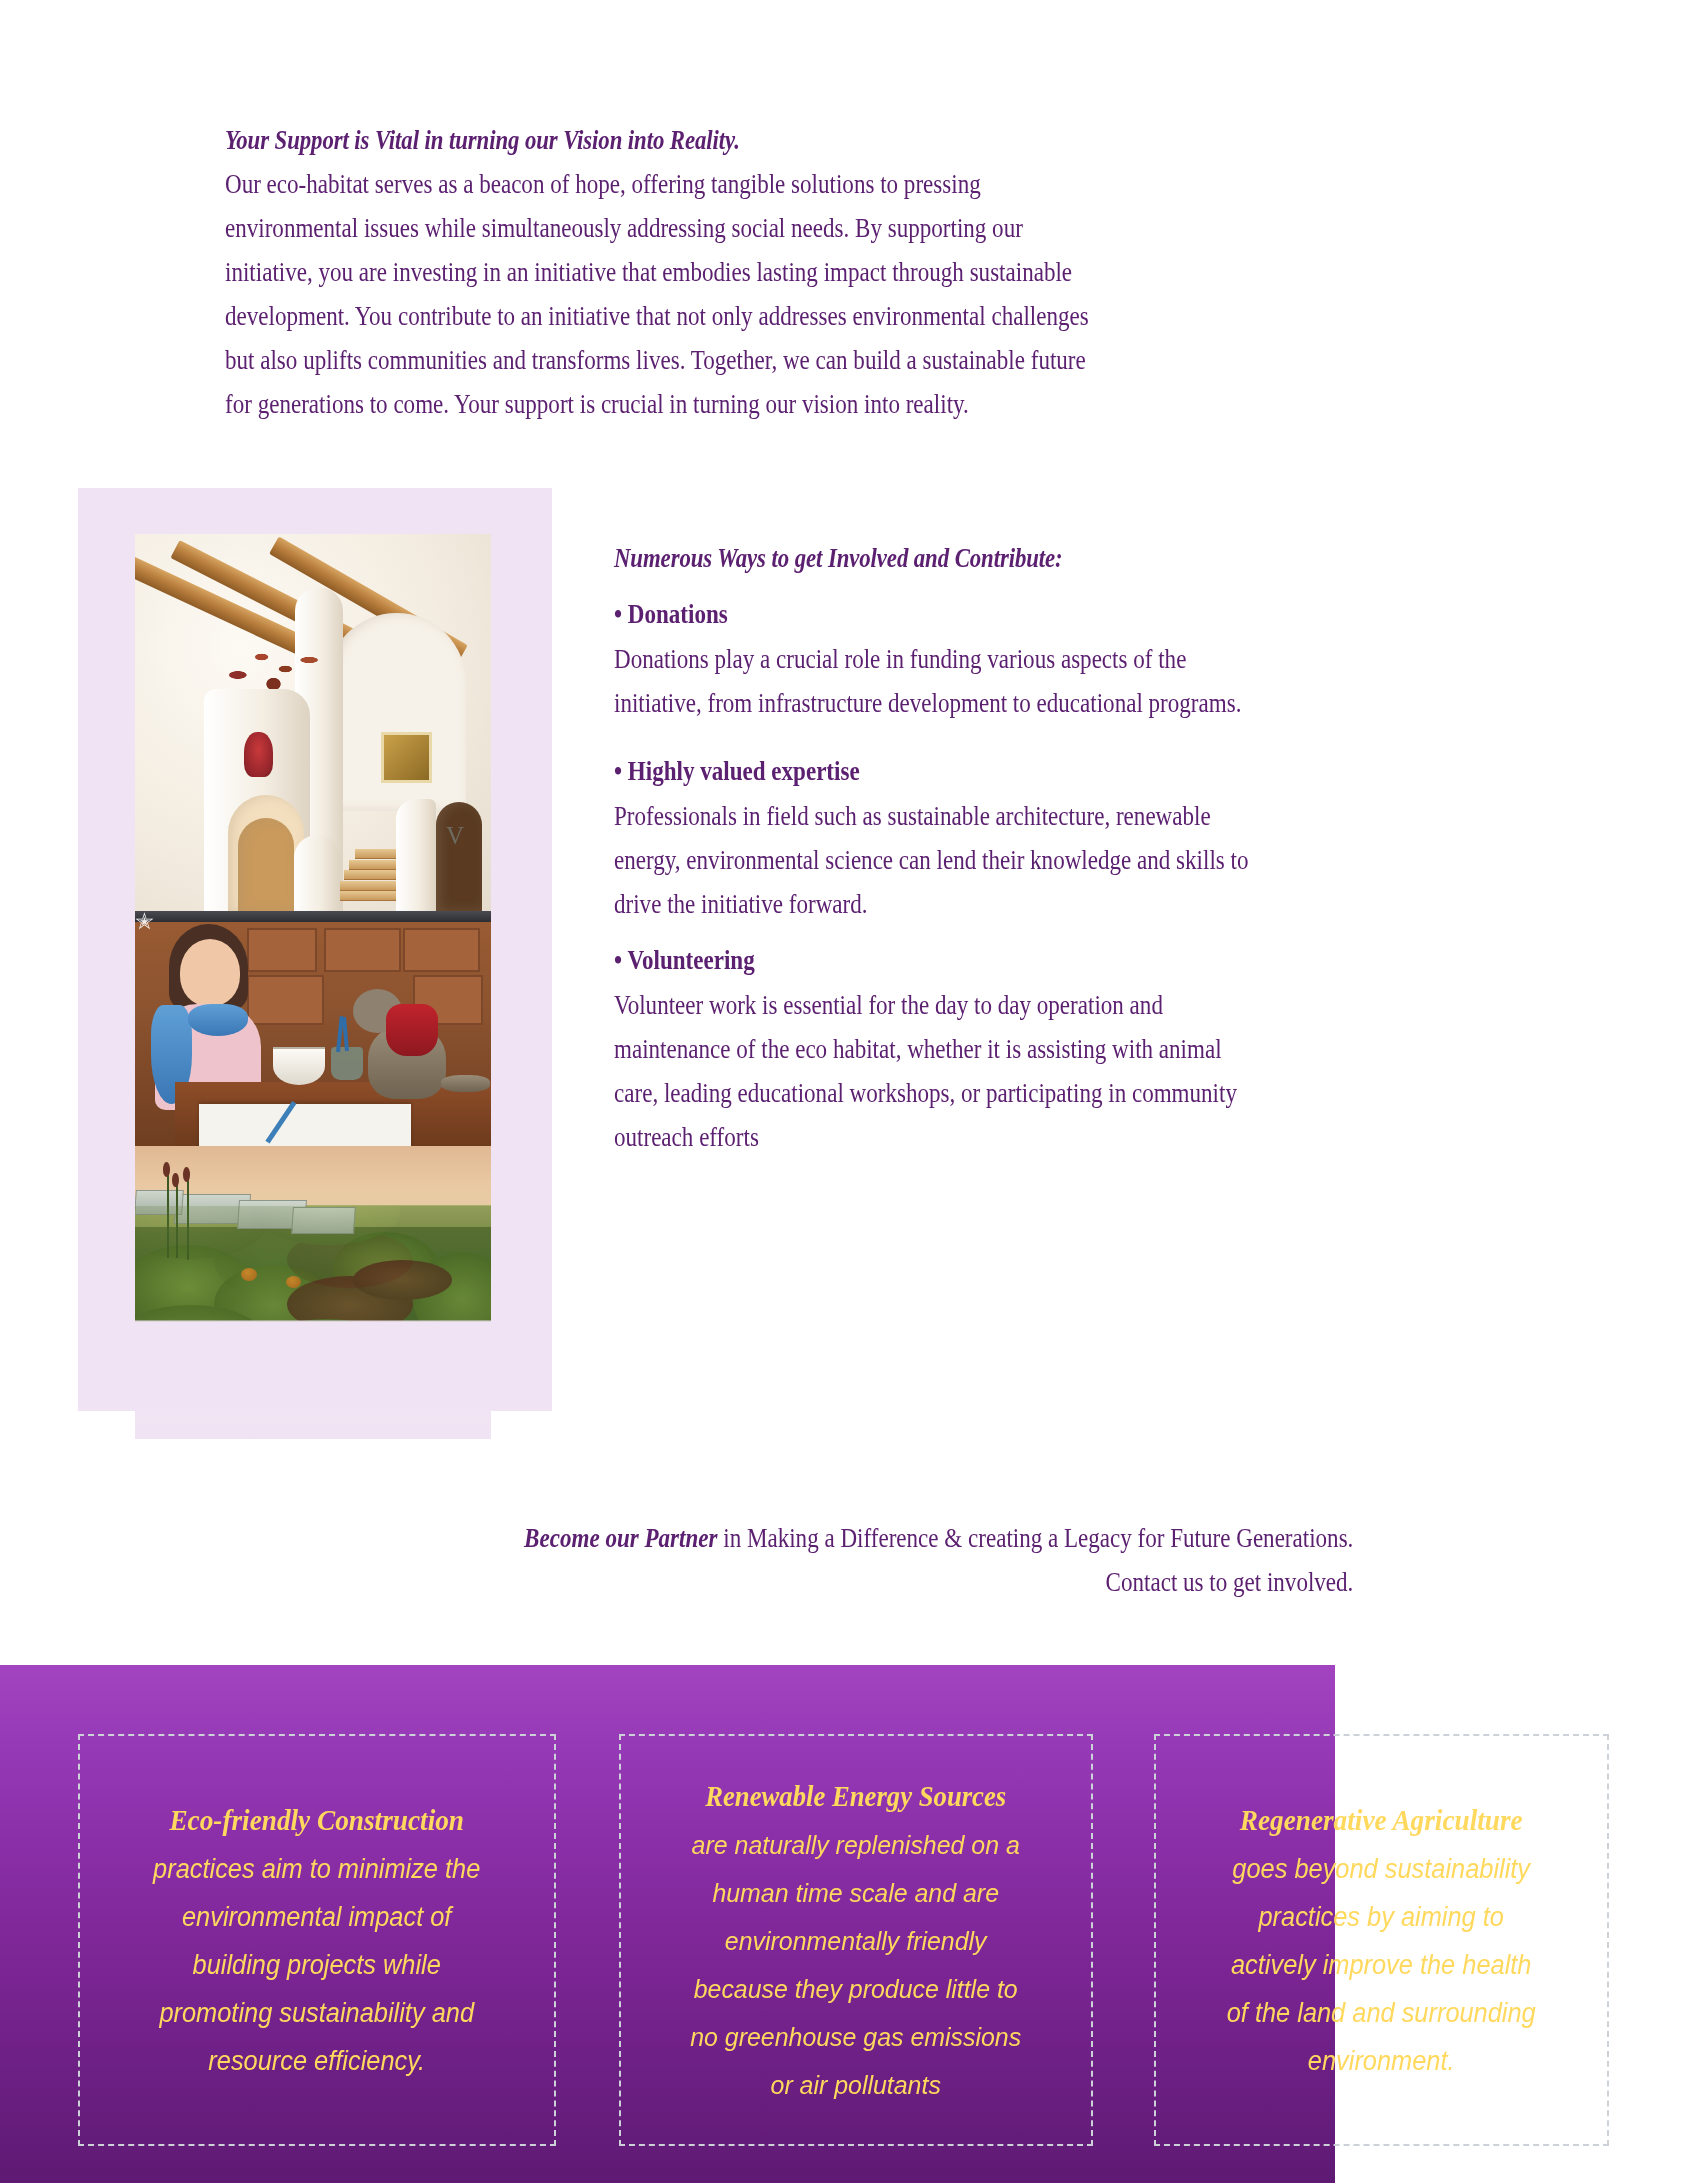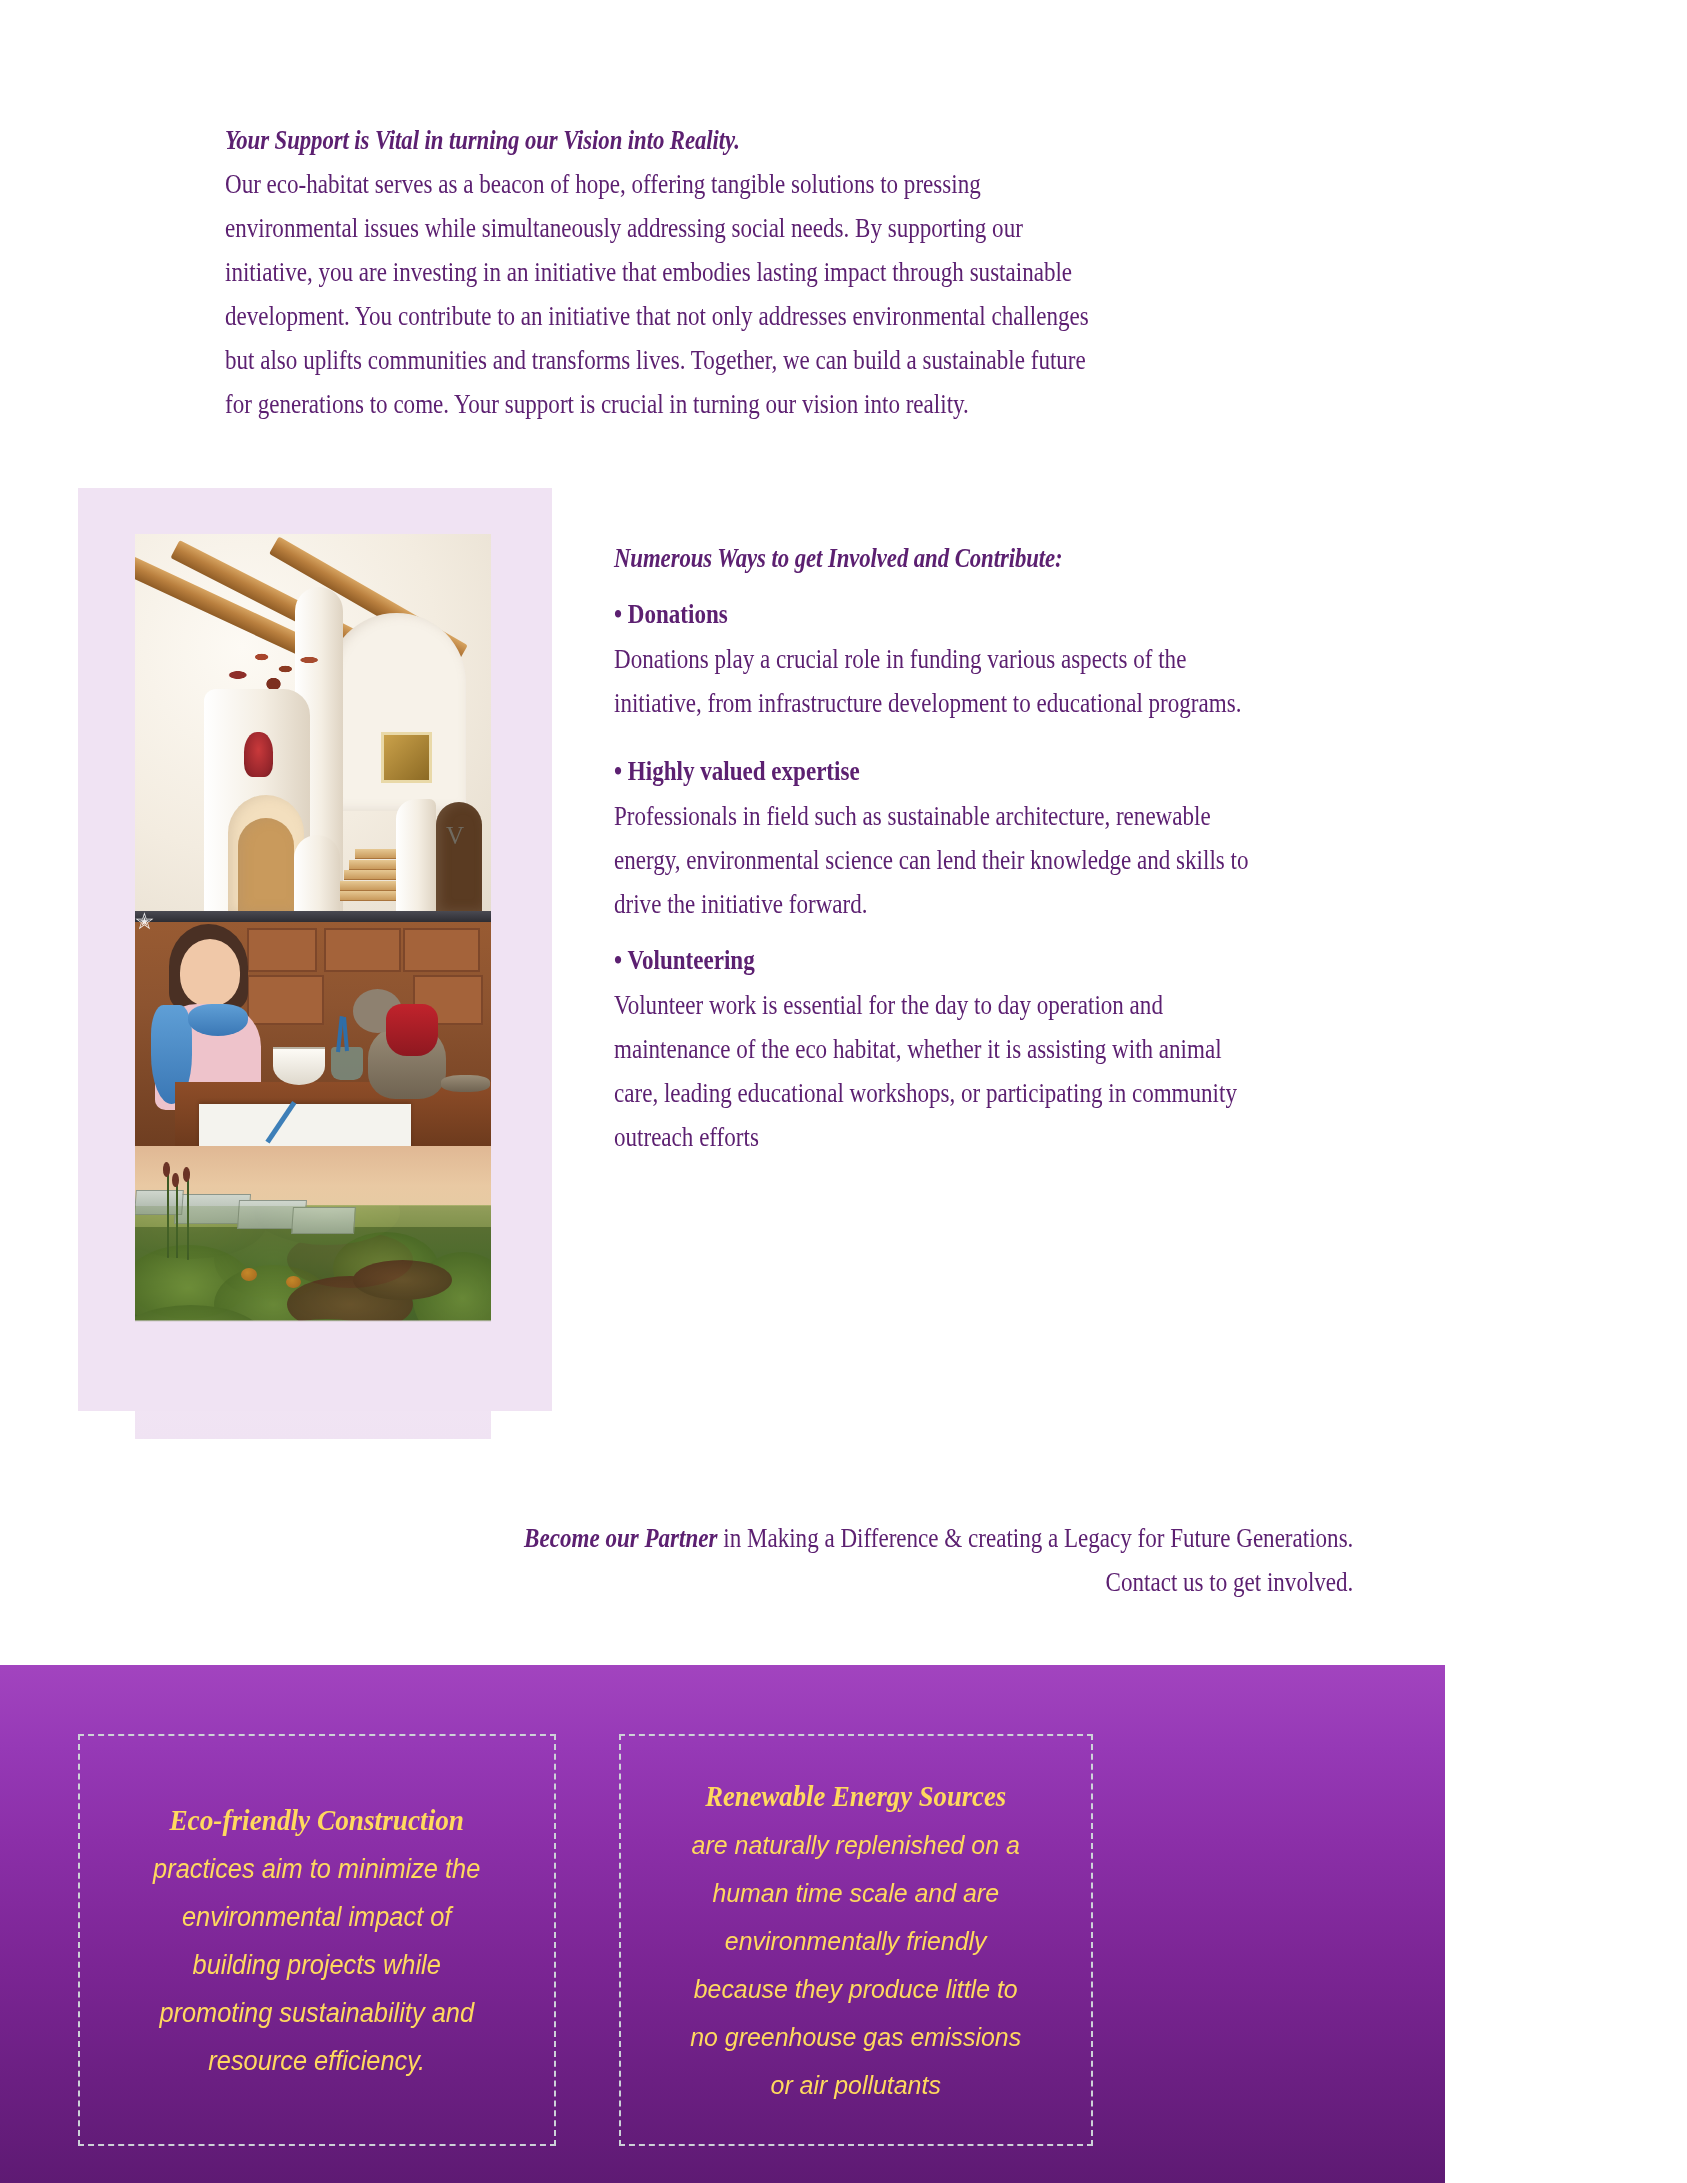--- a/index.html
+++ b/index.html
@@ -310,21 +310,21 @@
   .partner-line b {
     font-weight: bold;
     font-style: italic;
   }
 
   
   #footer-band {
     position: absolute;
     left: 0;
     top: 1665px;
-    width: 1445px;
+    width: 1335px;
     height: 519px;
     background: linear-gradient(180deg, #a244bf 0%, #9639b6 16%, #8b2fa8 34%, #7b2594 58%, #6b1f82 80%, #5e1a73 100%);
   }
   .footer-card {
     position: absolute;
     top: 69px;
     height: 412px;
     border: 2.6px dashed #cdd2d8;
     box-sizing: border-box;
     text-align: center;
@@ -518,15 +518,23 @@
   <div class="footer-card" id="footer-card-2">
     <div class="card-title">Renewable Energy Sources</div>
     <div class="card-body">are naturally replenished on a</div>
     <div class="card-body">human time scale and are</div>
     <div class="card-body">environmentally friendly</div>
     <div class="card-body">because they produce little to</div>
     <div class="card-body">no greenhouse gas emissions</div>
     <div class="card-body">or air pollutants</div>
   </div>
 
+  <div class="footer-card" id="footer-card-3">
+    <div class="card-title">Regenerative Agriculture</div>
+    <div class="card-body">goes beyond sustainability</div>
+    <div class="card-body">practices by aiming to</div>
+    <div class="card-body">actively improve the health</div>
+    <div class="card-body">of the land and surrounding</div>
+    <div class="card-body">environment.</div>
+  </div>
 
 </div>
 
 
 </body></html>

